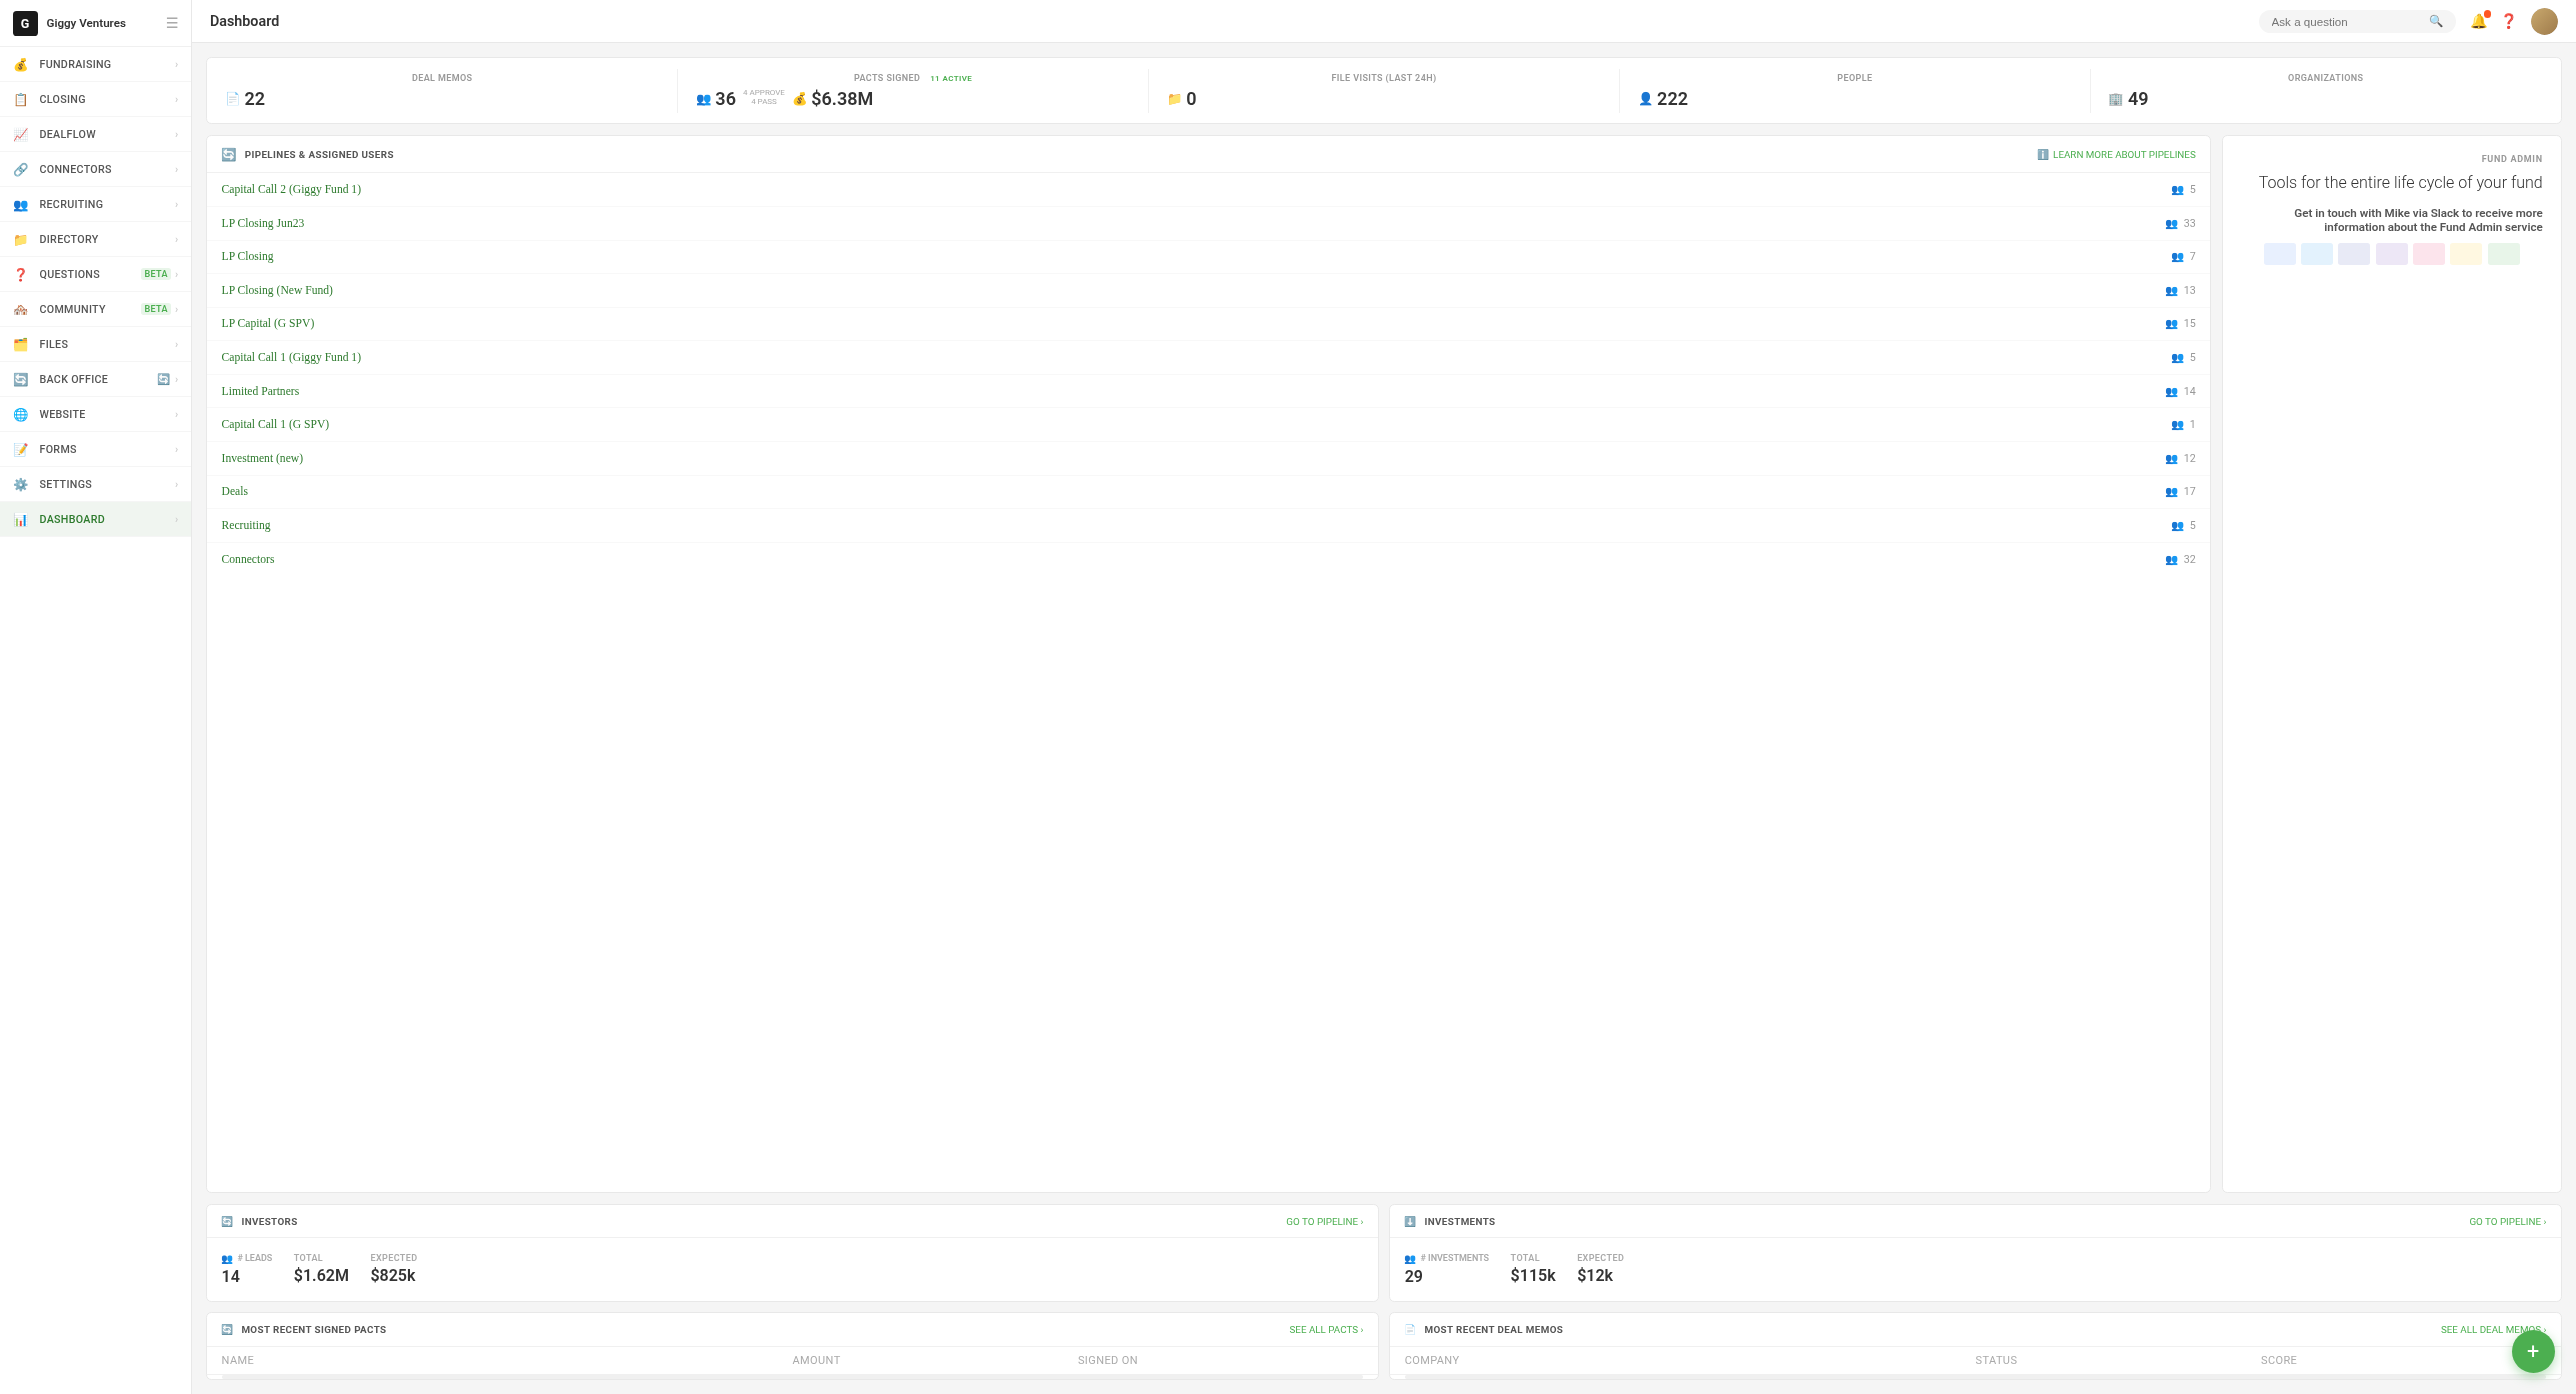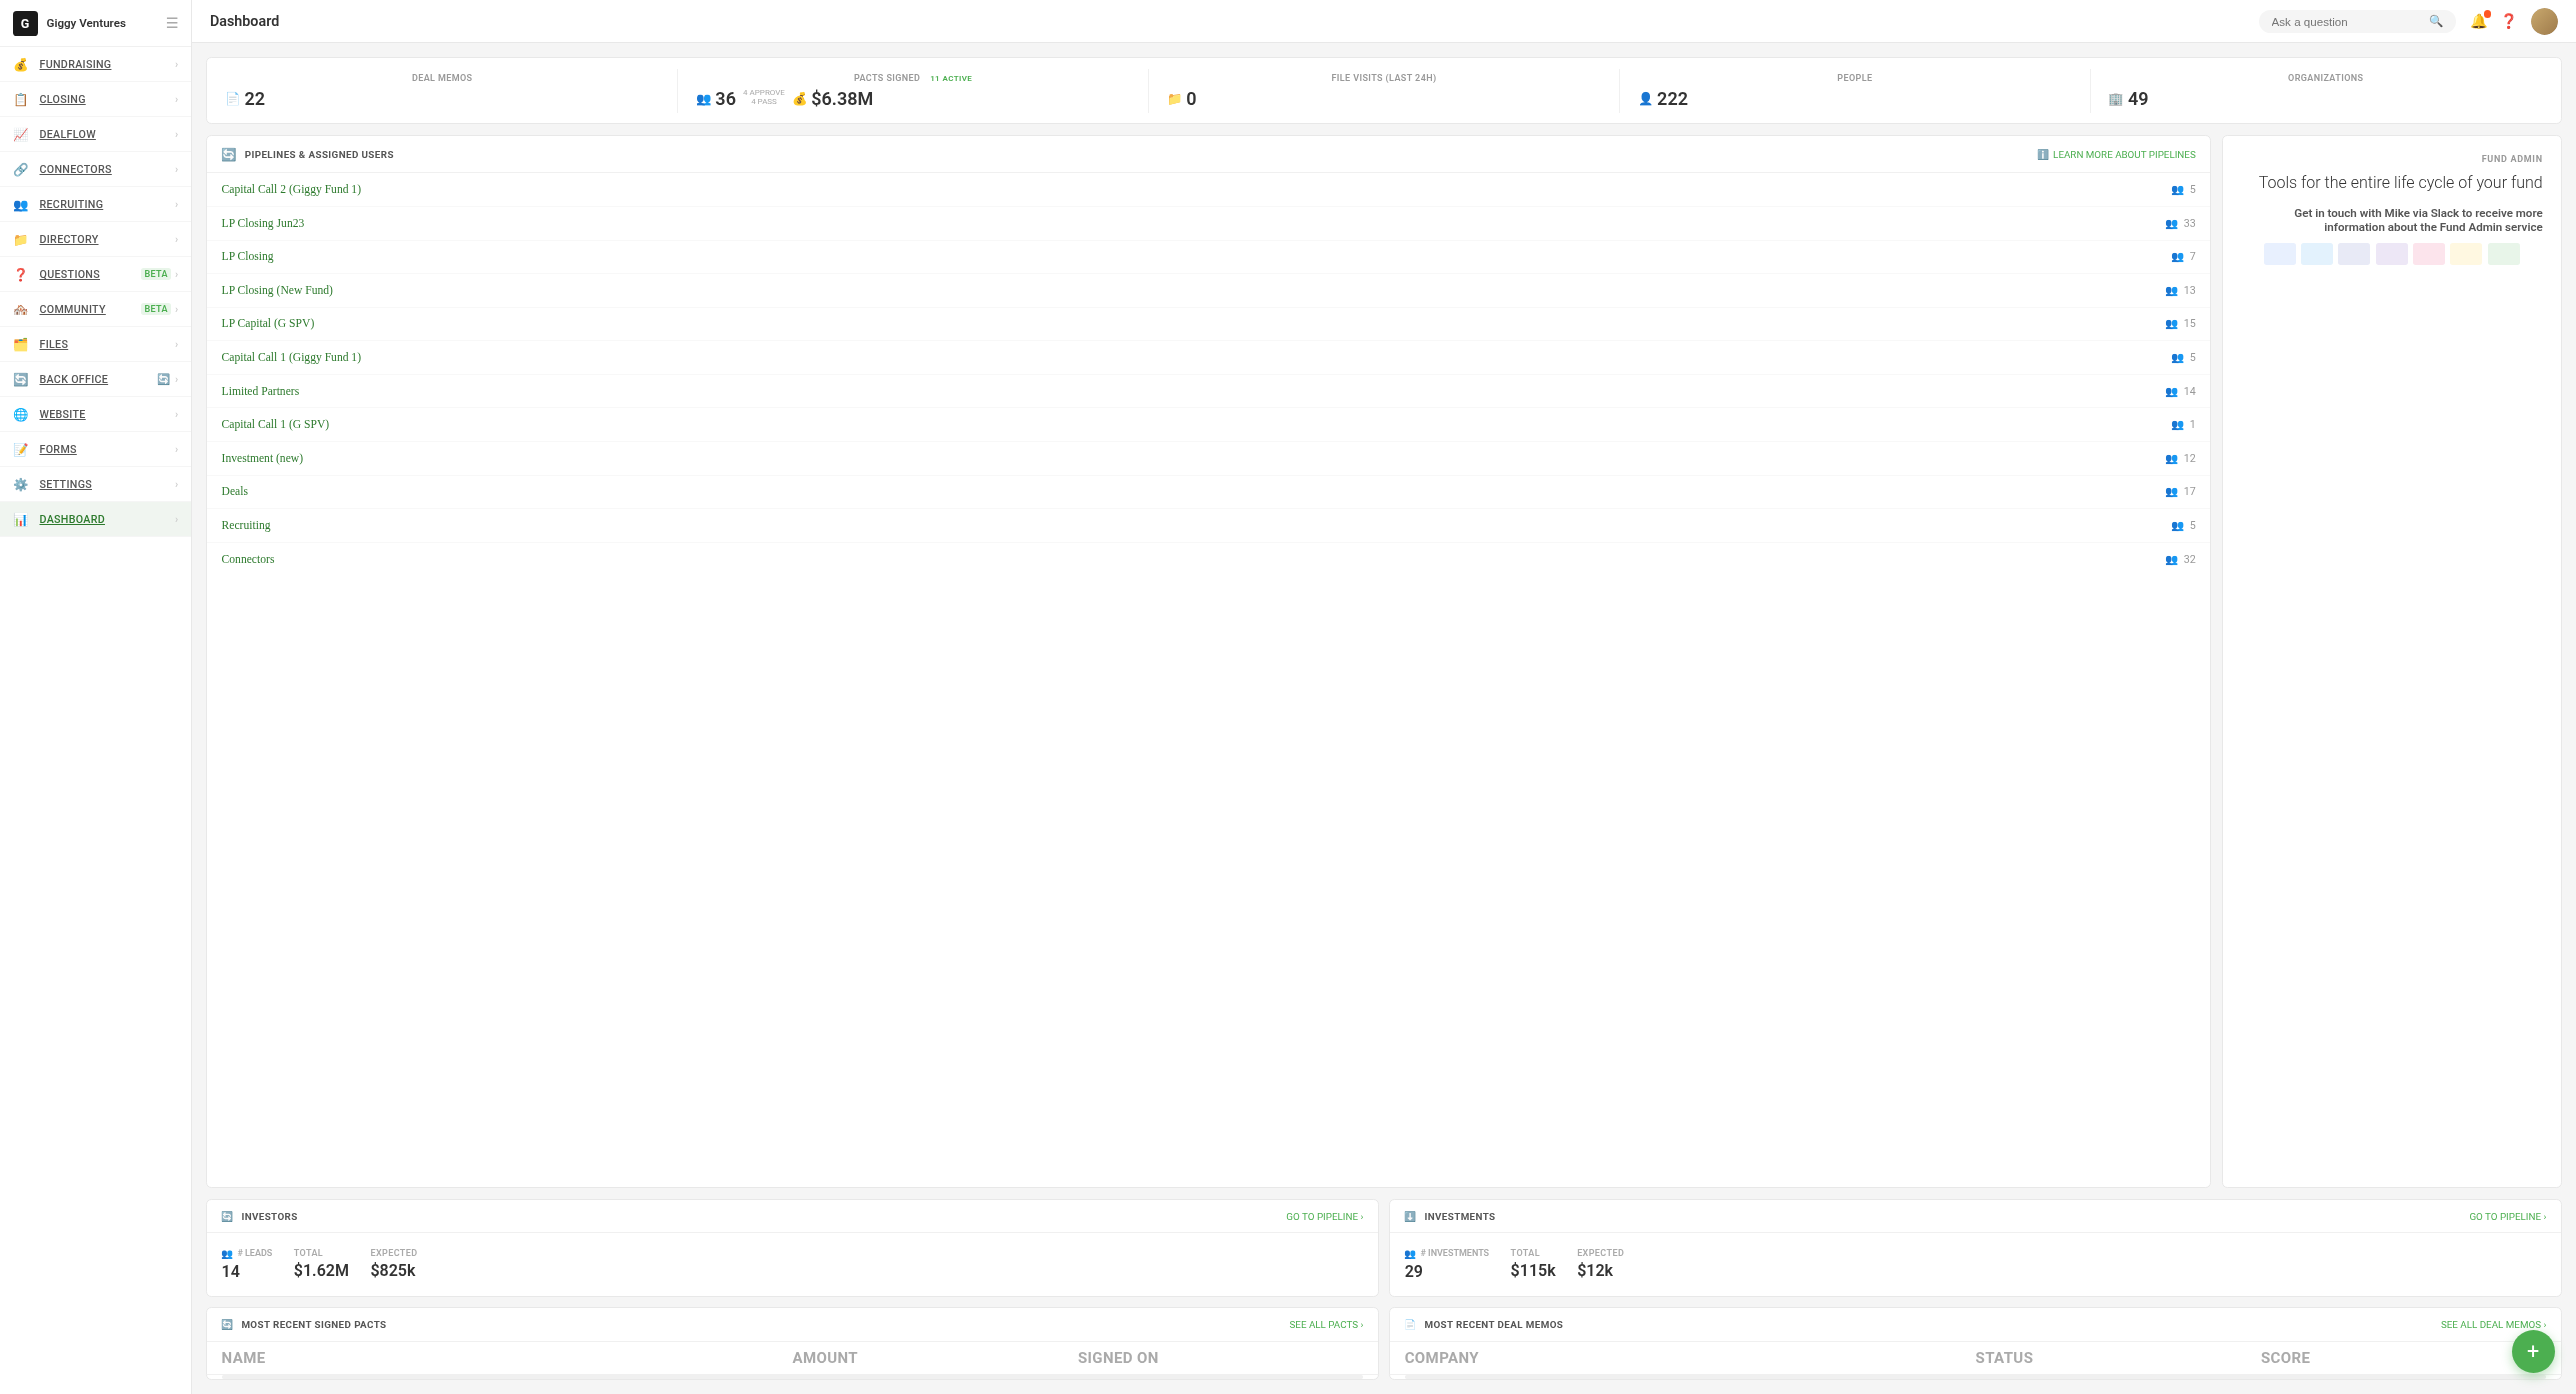--- a/index.html
+++ b/index.html
@@ -9,21 +9,21 @@
     .sidebar { width: 192px; background: #fff; border-right: 0.9px solid #e8e8e8; display: flex; flex-direction: column; height: 100vh; overflow-y: auto; flex-shrink: 0; }
     .sidebar-header { display: flex; align-items: center; padding: 10.7px 12.5px; border-bottom: 0.9px solid #f0f0f0; gap: 9px; }
     .sidebar-logo { width: 25px; height: 25px; background: #1a1a1a; border-radius: 3.6px; display: flex; align-items: center; justify-content: center; color: #fff; font-weight: bold; font-size: 12.5px; flex-shrink: 0; }
     .sidebar-company { font-size: 11.6px; font-weight: 600; color: #333; flex: 1; }
     .sidebar-toggle { color: #aaa; cursor: pointer; font-size: 14.3px; }
     .sidebar-nav { flex: 1; }
     .nav-item { display: flex; align-items: center; padding: 8px 12.5px; cursor: pointer; border-bottom: 0.9px solid #f5f5f5; color: #555; font-size: 10.7px; font-weight: 500; text-transform: uppercase; letter-spacing: 0.3px; position: relative; }
     .nav-item.active { background: #f0f5f0; color: #2d7a2d; }
     .nav-item .nav-icon { width: 18px; height: 18px; margin-right: 9px; display: flex; align-items: center; justify-content: center; color: #888; font-size: 12.5px; flex-shrink: 0; }
     .nav-item.active .nav-icon { color: #4caf50; }
-    .nav-item .nav-label { flex: 1; text-decoration: underline; }
+    .nav-item .nav-label { flex: 1; }
     .nav-item .nav-arrow { color: #ccc; font-size: 10.7px; }
     .nav-item .nav-badge { background: #e8f5e9; color: #4caf50; font-size: 9px; border-radius: 2.7px; padding: 0.9px 3.6px; margin-right: 3.6px; font-weight: 600; }
     .nav-item .nav-refresh { color: #aaa; font-size: 10.7px; margin-right: 3.6px; }
 
     
     .main { flex: 1; display: flex; flex-direction: column; overflow: hidden; }
 
     
     .topbar { background: #fff; border-bottom: 0.9px solid #e8e8e8; padding: 0 18px; height: 43px; display: flex; align-items: center; gap: 14.3px; }
     .topbar-title { font-size: 14.3px; font-weight: 600; color: #333; flex: 1; }
@@ -87,21 +87,21 @@
     .bottom-panel-link { font-size: 9.8px; color: #4caf50; cursor: pointer; }
     .metrics-row { display: flex; padding: 14.3px; gap: 21.5px; }
     .metric { display: flex; flex-direction: column; gap: 3.6px; }
     .metric-label { font-size: 9px; color: #aaa; font-weight: 600; text-transform: uppercase; letter-spacing: 0.4px; }
     .metric-value { font-size: 16px; font-weight: 600; color: #333; display: flex; align-items: center; gap: 4.5px; }
     .metric-sub-label { font-size: 9px; color: #aaa; font-weight: 600; text-transform: uppercase; display: flex; align-items: center; gap: 3.6px; }
     .metric-sub-label .m-icon { color: #4caf50; font-size: 9.8px; }
 
     
     .table-header { display: flex; padding: 7.2px 14.3px; border-bottom: 0.9px solid #f0f0f0; }
-    .table-col { font-size: 15px; font-weight: 700; color: #aaa; text-transform: uppercase; letter-spacing: 0.4px; flex: 1; }
+    .table-col { font-size: 11px; font-weight: 400; color: #aaa; text-transform: uppercase; letter-spacing: 0.4px; flex: 1; }
     .table-col.col-name { flex: 2; }
     .table-col.col-amount { flex: 1; }
     .table-col.col-signed { flex: 1; }
     .table-col.col-company { flex: 2; }
     .table-col.col-status { flex: 1; }
     .table-col.col-score { flex: 1; }
 
     
     .fab { position: fixed; bottom: 21.5px; right: 21.5px; width: 43px; height: 43px; background: #4caf50; border-radius: 50%; display: flex; align-items: center; justify-content: center; color: #fff; font-size: 21.5px; cursor: pointer; box-shadow: 0 3.6px 10.7px rgba(76,175,80,0.4); z-index: 100; }
   </style>

